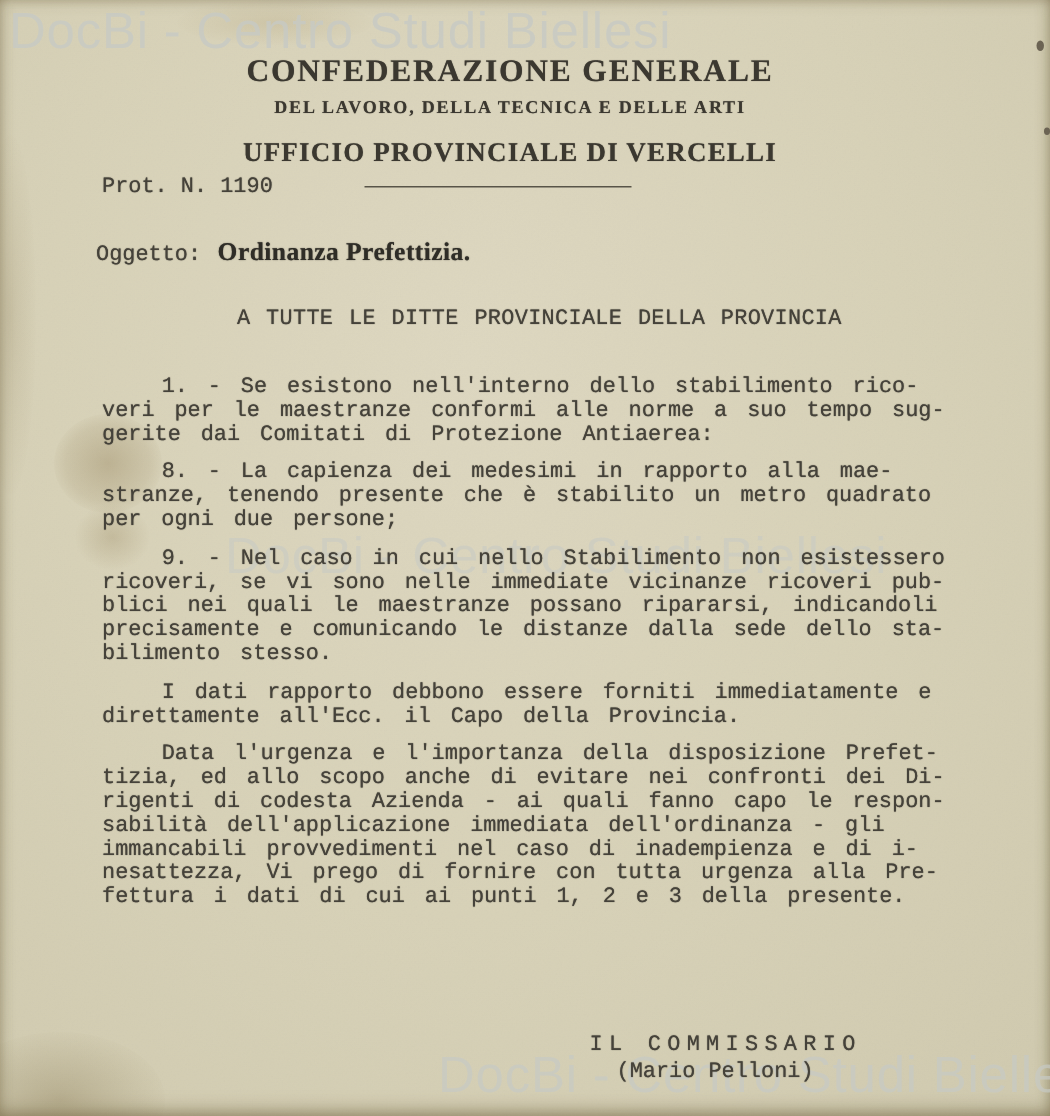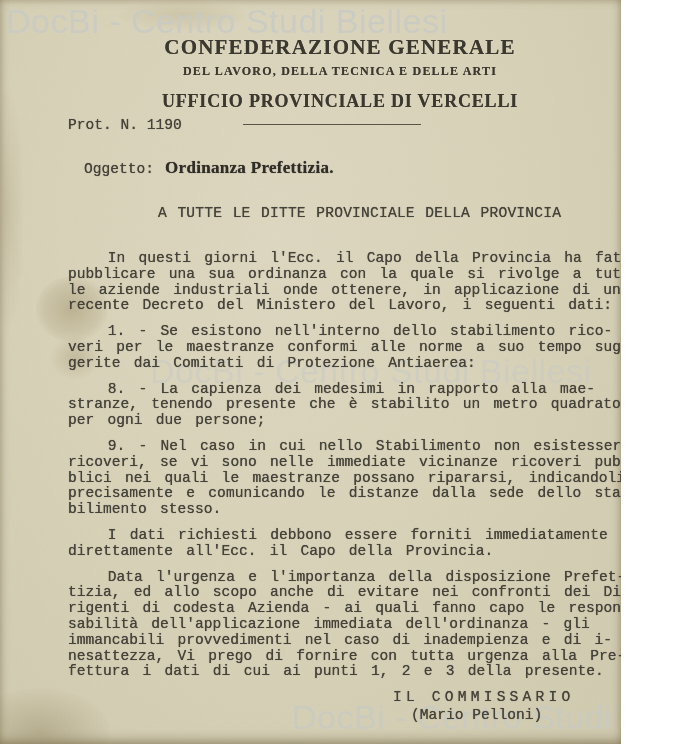--- a/index.html
+++ b/index.html
@@ -1,24 +1,23 @@
 <!DOCTYPE html>
 <html><head>
 <meta charset="utf-8">
 <style>
   html,body{margin:0;padding:0;}
   body{width:700px;height:744px;font-family:"Liberation Sans",sans-serif;}
   .paper{
-    position:relative;width:589px;height:744px;overflow:hidden;
+    position:relative;width:700px;height:744px;overflow:hidden;
     background:radial-gradient(ellipse at 45% 32%, #ddd7c0 0%, #d7d1b7 52%, #cfc9ae 100%);
     box-shadow:inset 0 -7px 12px -4px rgba(108,94,58,.55),
                inset -4px 0 9px -4px rgba(108,94,58,.38),
                inset 4px 0 9px -4px rgba(108,94,58,.30),
                inset 0 6px 10px -6px rgba(108,94,58,.28);
-    padding-left:32px;
   }
   .grain{position:absolute;inset:0;opacity:.55;pointer-events:none;}
   .watermark{
     position:absolute;font-family:"Liberation Sans",sans-serif;
     font-size:34px;font-weight:400;letter-spacing:.5px;
     color:#c7cac5;opacity:.78;white-space:nowrap;pointer-events:none;
   }
   .wm-top{left:6px;top:2px;}
   .wm-mid{left:150px;top:352px;opacity:.55;}
   .wm-bottom{left:292px;top:698px;opacity:.7;}
@@ -47,21 +46,21 @@
   .lh3{font-size:18px;letter-spacing:.8px;margin:12px;}
   .lh-rule{width:178px;height:0;border-top:1.5px solid #585448;margin:5px auto 0 auto;transform:translateX(-8px);}
 
   .type{
     font-family:"Liberation Mono","DejaVu Sans Mono",monospace;
     font-size:14.6px;color:#45423a;
     text-shadow:0 0 .7px rgba(58,54,46,.85);
   }
   .prot{position:absolute;left:68px;top:117px;}
   .dateline{position:absolute;left:311px;top:117px;word-spacing:2px;}
-  .subject-row{position:absolute;left:84px;top:158px;}
+  .subject-row{position:absolute;left:64px;top:158px;}
   .subject-value{
     font-family:"Liberation Serif",serif;font-weight:700;font-size:17px;
     color:#2f2d27;margin-left:11px;letter-spacing:.3px;
     text-shadow:0 0 .8px rgba(40,38,32,.8);
   }
   .addressee{position:absolute;left:158px;top:205px;word-spacing:1.5px;letter-spacing:.2px;}
   .body-block{position:absolute;left:68px;top:251px;width:590px;}
   .para{
     white-space:pre-wrap;margin:0 0 10px 0;
     line-height:15.8px;word-spacing:4.5px;
@@ -106,36 +105,32 @@
 
   <div class="type prot">Prot. N. 1190</div>
 
   <div class="type subject-row">
     <span>Oggetto:</span><span class="subject-value">Ordinanza Prefettizia.</span>
   </div>
 
   <div class="type addressee">A TUTTE LE DITTE PROVINCIALE DELLA PROVINCIA</div>
 
   <div class="body-block">
-    <div class="type para">   In questi giorni l'Ecc. il Capo della Provincia ha fatto
-pubblicare una sua ordinanza con la quale si rivolge a tutte
-le aziende industriali onde ottenere, in applicazione di un
-recente Decreto del Ministero del Lavoro, i seguenti dati:</div>
     <div class="type para">   1. - Se esistono nell'interno dello stabilimento rico-
 veri per le maestranze conformi alle norme a suo tempo sug-
 gerite dai Comitati di Protezione Antiaerea:</div>
     <div class="type para">   8. - La capienza dei medesimi in rapporto alla mae-
 stranze, tenendo presente che è stabilito un metro quadrato
 per ogni due persone;</div>
     <div class="type para">   9. - Nel caso in cui nello Stabilimento non esistessero
 ricoveri, se vi sono nelle immediate vicinanze ricoveri pub-
 blici nei quali le maestranze possano ripararsi, indicandoli
 precisamente e comunicando le distanze dalla sede dello sta-
 bilimento stesso.</div>
-    <div class="type para">   I dati richiesti debbono essere forniti immediatamente e
+    <div class="type para">   I dati rapporto debbono essere forniti immediatamente e
 direttamente all'Ecc. il Capo della Provincia.</div>
     <div class="type para">   Data l'urgenza e l'importanza della disposizione Prefet-
 tizia, ed allo scopo anche di evitare nei confronti dei Di-
 rigenti di codesta Azienda - ai quali fanno capo le respon-
 sabilità dell'applicazione immediata dell'ordinanza - gli
 immancabili provvedimenti nel caso di inadempienza e di i-
 nesattezza, Vi prego di fornire con tutta urgenza alla Pre-
 fettura i dati di cui ai punti 1, 2 e 3 della presente.</div>
   </div>
 

